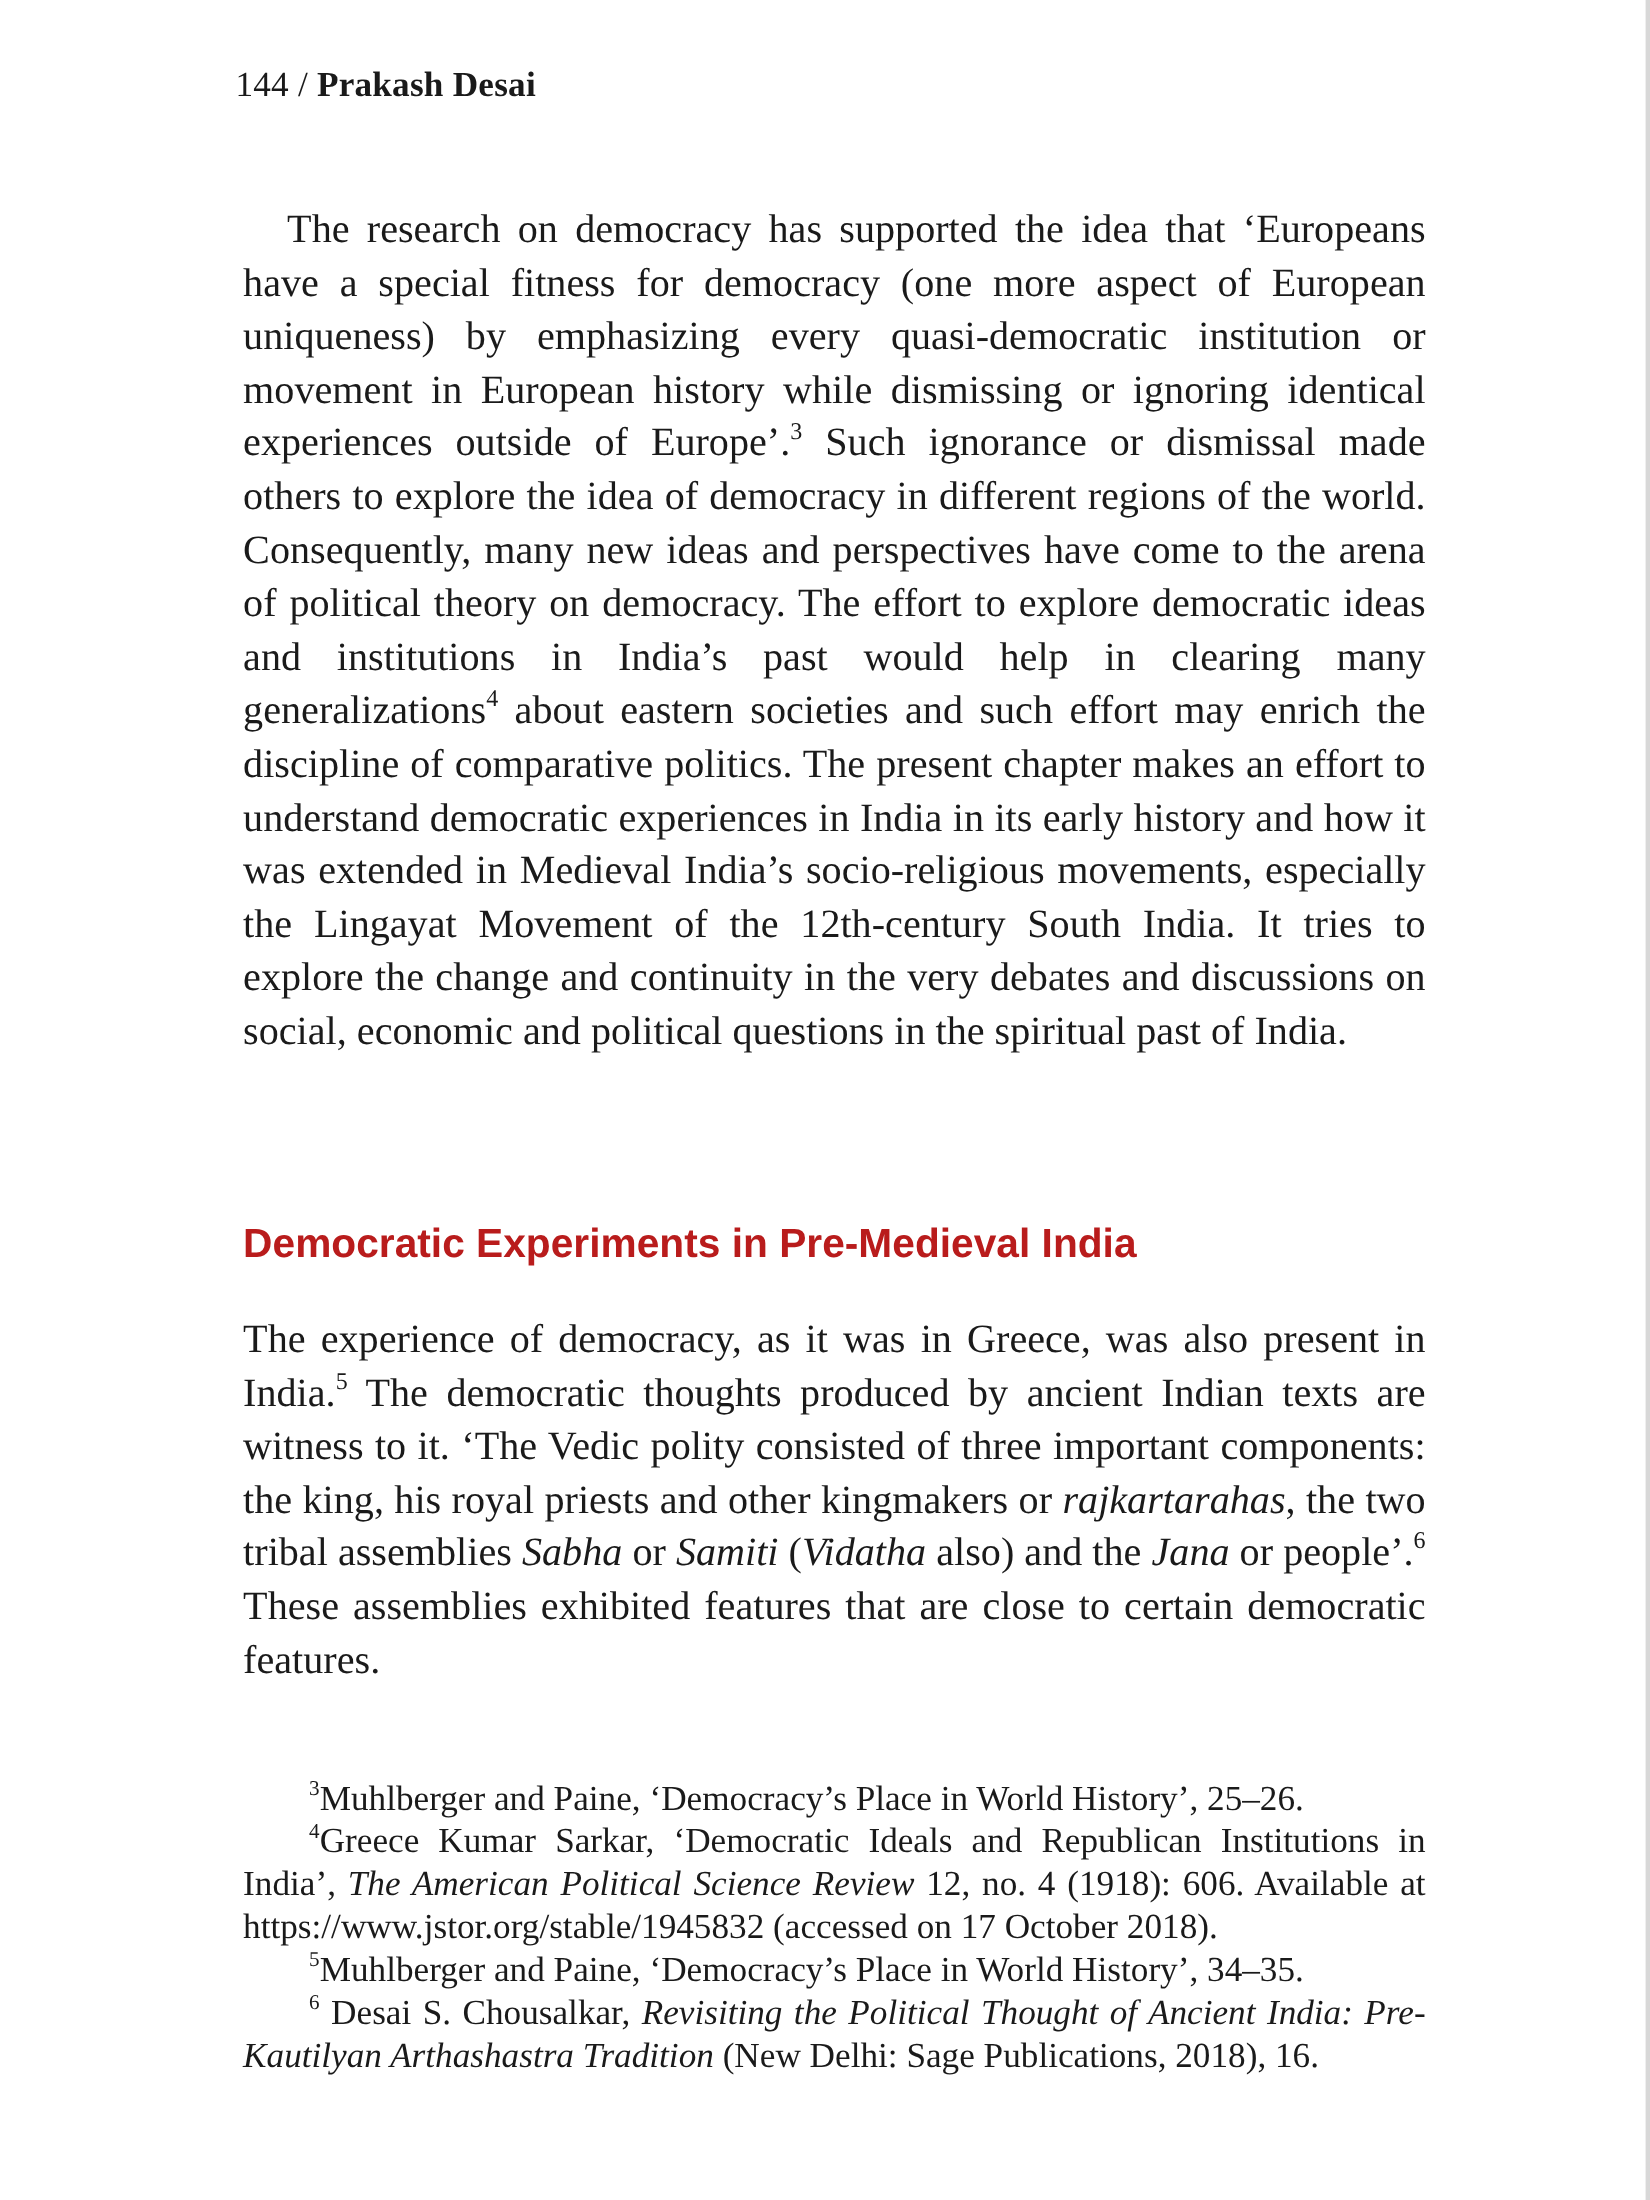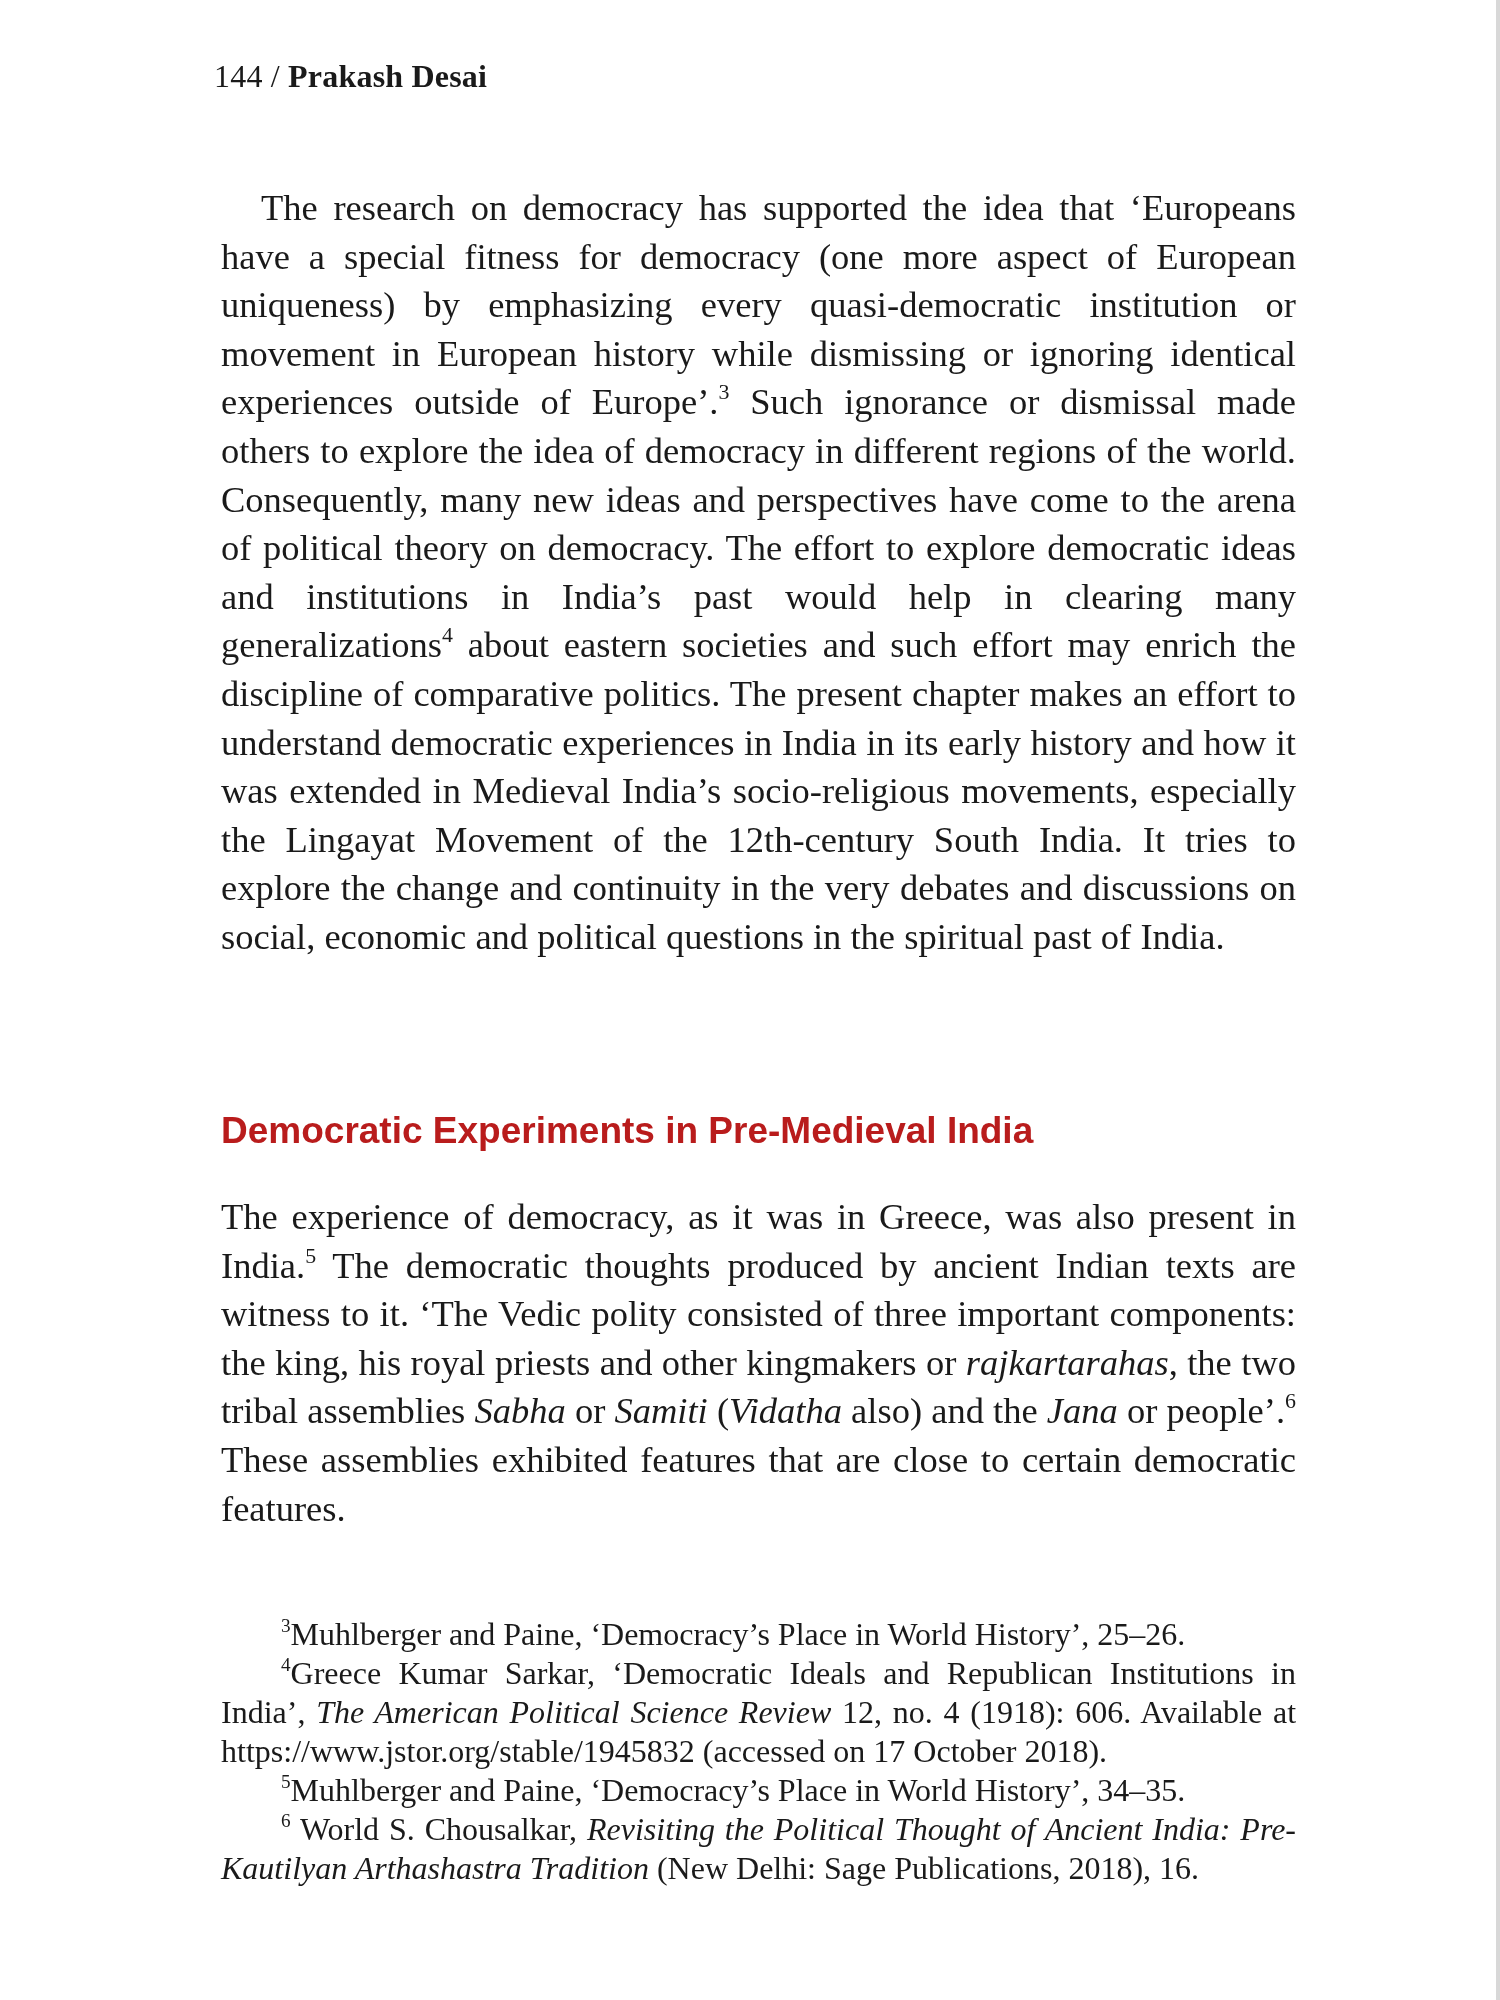--- a/index.html
+++ b/index.html
@@ -50,16 +50,16 @@
 <div class="heading">Democratic Experiments in Pre-Medieval India</div>
 
 <div class="body-text p2">
   <p><span>The experience of democracy, as it was in Greece, was also present in India.</span><sup>5</sup><span> The democratic thoughts produced by ancient Indian texts are witness to it. ‘The Vedic polity consisted of three important components: the king, his royal priests and other kingmakers or </span><i>rajkartarahas</i><span>, the two tribal assemblies </span><i>Sabha</i><span> or </span><i>Samiti</i><span> (</span><i>Vidatha</i><span> also) and the </span><i>Jana</i><span> or people’.</span><sup>6</sup><span> These assemblies exhibited features that are close to certain democratic features.</span></p>
 </div>
 
 <div class="footnotes">
   <p class="fn"><sup>3</sup><span>Muhlberger and Paine, ‘Democracy’s Place in World History’, 25–26.</span></p>
   <p class="fn"><sup>4</sup><span>Greece Kumar Sarkar, ‘Democratic Ideals and Republican Institutions in India’, </span><i>The American Political Science Review</i><span> 12, no. 4 (1918): 606. Available at https://www.jstor.org/stable/1945832 (accessed on 17 October 2018).</span></p>
   <p class="fn"><sup>5</sup><span>Muhlberger and Paine, ‘Democracy’s Place in World History’, 34–35.</span></p>
-  <p class="fn"><sup>6</sup> <span>World S. Chousalkar, </span><i>Revisiting the Political Thought of Ancient India: Pre-Kautilyan Arthashastra Tradition</i><span> (New Delhi: Sage Publications, 2018), 16.</span></p>
+  <p class="fn"><sup>6</sup> <span>Desai S. Chousalkar, </span><i>Revisiting the Political Thought of Ancient India: Pre-Kautilyan Arthashastra Tradition</i><span> (New Delhi: Sage Publications, 2018), 16.</span></p>
 </div>
 
 <div class="edge-strip"></div>
 
 </body></html>

